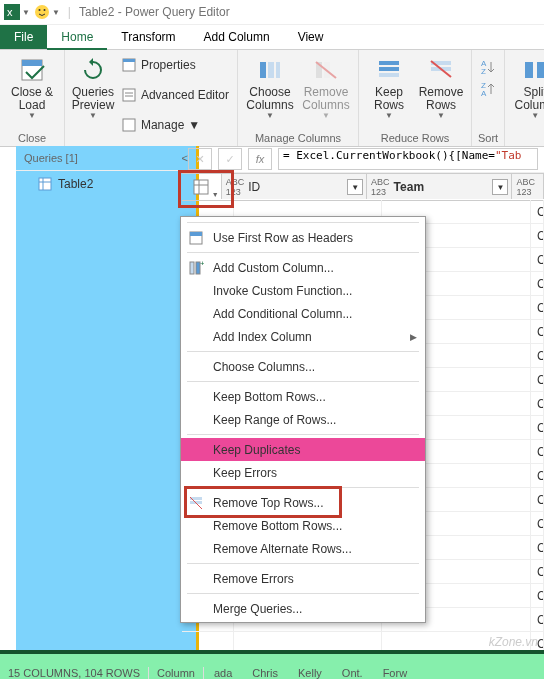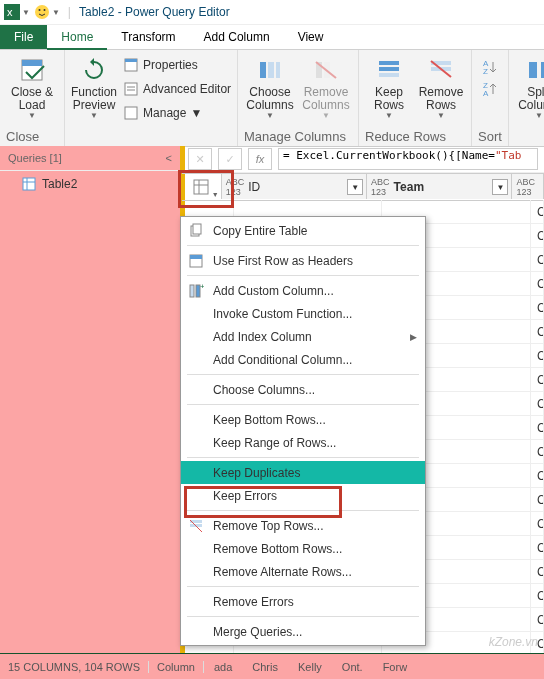--- a/index.html
+++ b/index.html
@@ -1,59 +1,59 @@
 <!DOCTYPE html>
 <html><head>
 <meta charset="utf-8">
 <style>
 html,body{margin:0;padding:0;font-family:"Segoe UI",Arial,sans-serif;font-size:12px;color:#333;background:#fff;width:544px;height:679px;overflow:hidden;position:relative}
 .titlebar{height:24px;background:#fff;display:flex;align-items:center;padding:0 4px;gap:4px;border-bottom:1px solid #eee}
 .qat-icon{width:16px;height:16px;display:flex;align-items:center;justify-content:center}
 .qat-dd{font-size:8px;color:#666;margin-left:-2px}
 .title-sep{color:#ccc;margin:0 4px}
-.title-text{color:#0c4a6e}
+.title-text{color:#737373}
 .menubar{height:24px;display:flex;align-items:stretch;border-bottom:1px solid #d0d0d0;background:#fff}
 .menu-file{background:#1f7246;color:#fff;padding:0 14px;display:flex;align-items:center}
 .menu-item{padding:0 14px;display:flex;align-items:center;color:#000000}
 .menu-item.active{border-bottom:2px solid #1f7246;color:#1f7246;margin-bottom:-1px}
 .ribbon{height:96px;background:#f3f3f3;border-bottom:1px solid #ccc;display:flex;align-items:stretch}
 .rgroup{border-right:1px solid #ddd;padding:4px 6px 2px;display:flex;flex-direction:column}
 .rgroup-body{flex:1;display:flex;align-items:flex-start;gap:4px}
-.rgroup-label{font-size:13px;color:#666;padding-top:2px}
+.rgroup-label{text-align:center;font-size:11px;color:#666;padding-top:2px}
 .rbig{display:flex;flex-direction:column;align-items:center;width:52px;padding-top:2px;text-align:center;line-height:1.1}
 .rbig .ricon{width:28px;height:28px;margin-bottom:2px}
 .rbig .dd{font-size:8px;color:#666}
-.rsmall{display:flex;flex-direction:column;gap:6px;padding-top:2px}
+.rsmall{display:flex;flex-direction:column;gap:12px;padding-top:2px}
 .rsmall-row{display:flex;align-items:center;gap:4px;white-space:nowrap;padding:1px 2px}
 .ricon-sm{width:16px;height:16px;flex-shrink:0}
-.queries-panel{position:absolute;left:0;top:146px;width:180px;bottom:25px;border-right:5px solid #eab308;background:#fca5a5}
+.queries-panel{position:absolute;left:16px;top:146px;width:180px;bottom:25px;border-right:3px solid #eab308;background:#7dd3fc}
 .qp-head{padding:6px 8px;color:#666;font-size:11px;display:flex;justify-content:space-between;align-items:center;border-bottom:1px solid #eee}
 .qp-item{padding:6px 10px 6px 22px;display:flex;align-items:center;gap:6px}
 .formula-area{position:absolute;left:182px;right:0;top:146px;height:54px;border-bottom:1px solid #ccc}
 .formula-row{height:26px;display:flex;align-items:center;gap:6px;padding:0 6px;border-bottom:1px solid #eee}
 .fx-btn{width:22px;height:20px;border:1px solid #ccc;display:flex;align-items:center;justify-content:center;color:#888;font-size:11px}
 .formula-input{flex:1;height:20px;border:1px solid #ccc;padding:0 4px;font-family:Consolas,monospace;font-size:11px;white-space:nowrap;overflow:hidden}
 .formula-input .kw{color:#000}
 .formula-input .str{color:#c0392b}
 .grid-head{height:25px;display:flex;border-top:1px solid #ccc}
 .gh-corner{width:42px;border-right:1px solid #ccc;display:flex;align-items:center;justify-content:center;position:relative}
 .gh-col{border-right:1px solid #ccc;display:flex;align-items:center;padding:0 4px;background:#f3f3f3;position:relative}
 .gh-col .type{font-size:9px;color:#666;margin-right:4px}
 .gh-col .dd{position:absolute;right:3px;top:5px;width:14px;height:14px;border:1px solid #aaa;background:#fff;display:flex;align-items:center;justify-content:center;font-size:8px}
 .grid-body{position:absolute;left:182px;right:0;top:200px;bottom:25px;overflow:hidden}
 .grow{height:23px;display:flex;border-bottom:1px solid #eee}
 .gcell{border-right:1px solid #eee;padding:0 6px;display:flex;align-items:center;overflow:hidden}
 .hl-box{position:absolute;border:3px solid #c0392b;pointer-events:none;z-index:50}
 .ctx-menu{position:absolute;left:180px;top:216px;width:244px;background:#fff;border:1px solid #999;box-shadow:2px 2px 6px rgba(0,0,0,.3);z-index:40;padding:2px 0}
 .ctx-item{height:23px;display:flex;align-items:center;padding:0 10px 0 32px;position:relative;white-space:nowrap}
-.ctx-item:hover,.ctx-item.hov{background:#14b8a6}
+.ctx-item:hover,.ctx-item.hov{background:#ec4899}
 .ctx-item .cicon{position:absolute;left:6px;width:18px;height:18px;display:flex;align-items:center;justify-content:center}
 .ctx-sep{height:1px;background:#ddd;margin:3px 6px}
 .ctx-item .sub{position:absolute;right:8px;font-size:9px;color:#666}
-.statusbar{position:absolute;left:0;right:0;bottom:0;height:25px;background:#fca5a5;border-top:1px solid #14532d;display:flex;align-items:center;font-size:11px;color:#555}
+.statusbar{position:absolute;left:0;right:0;bottom:0;height:25px;background:#86efac;border-top:4px solid #14532d;display:flex;align-items:flex-end;font-size:11px;color:#555}
 .sb-left{padding:0 8px;border-right:1px solid #ddd}
 .sb-names{flex:1;display:flex;gap:20px;padding:0 10px}
 .watermark{position:absolute;right:6px;bottom:30px;color:#ccc;font-size:12px;font-style:italic;z-index:5}
 svg{display:block}
 </style>
 </head>
 <body>
 
 <div class="titlebar">
   <span class="qat-icon">
@@ -104,21 +104,21 @@
   </div>
   <div class="rgroup" style="width:160px">
     <div class="rgroup-body">
       <div class="rbig">
         <span class="ricon">
             <svg width="28" height="28">
               <path d="M14 6 A8 8 0 1 1 6 14" stroke="#1f7246" stroke-width="2" fill="none"></path>
               <path d="M14 2 L14 10 L10 6 Z" fill="#1f7246"></path>
             </svg>
           </span>
-        <span style="white-space:pre-line">Function
+        <span style="white-space:pre-line">Queries
 Preview</span>
           <span class="dd">▼</span>
       </div>
       <div class="rsmall">
         <div class="rsmall-row">
             <span class="ricon-sm">
               <svg width="16" height="16">
                 <rect x="2" y="2" width="12" height="12" fill="#fff" stroke="#888"></rect>
                 <rect x="2" y="2" width="12" height="3" fill="#5b9bd5"></rect>
               </svg>
@@ -407,29 +407,20 @@
       <div class="gcell" style="width:148px"></div>
       <div class="gcell" style="width:148px"></div>
       <div class="gcell" style="flex:1">C</div>
     </div>
   </div>
 
 <div class="hl-box" style="left:178px;top:170px;width:50px;height:32px"></div>
 <div class="hl-box" style="left:184px;top:486px;width:152px;height:26px"></div>
 
 <div class="ctx-menu">
-  <div class="ctx-item">
-      <span class="cicon">
-        <svg width="16" height="16">
-          <rect x="3" y="3" width="8" height="10" fill="#fff" stroke="#888"></rect>
-          <rect x="5" y="1" width="8" height="10" fill="#fff" stroke="#888"></rect>
-        </svg>
-      </span>
-      <span>Copy Entire Table</span>
-    </div>
   <div class="ctx-sep"></div>
   <div class="ctx-item">
       <span class="cicon">
         <svg width="16" height="16">
           <rect x="2" y="2" width="12" height="12" fill="#fff" stroke="#888"></rect>
           <rect x="2" y="2" width="12" height="4" fill="#5b9bd5"></rect>
         </svg>
       </span>
       <span>Use First Row as Headers</span>
     </div>
@@ -441,25 +432,25 @@
           <rect x="8" y="2" width="4" height="12" fill="#5b9bd5" stroke="#888"></rect>
           <text x="12" y="6" font-size="8" fill="#1f7246">+</text>
         </svg>
       </span>
       <span>Add Custom Column...</span>
     </div>
   <div class="ctx-item">
       <span>Invoke Custom Function...</span>
     </div>
   <div class="ctx-item">
+      <span>Add Conditional Column...</span>
+    </div>
+  <div class="ctx-item">
       <span>Add Index Column</span>
       <span class="sub">▶</span>
-    </div>
-  <div class="ctx-item">
-      <span>Add Conditional Column...</span>
     </div>
   <div class="ctx-sep"></div>
   <div class="ctx-item">
       <span>Choose Columns...</span>
     </div>
   <div class="ctx-sep"></div>
   <div class="ctx-item">
       <span>Keep Bottom Rows...</span>
     </div>
   <div class="ctx-item">

